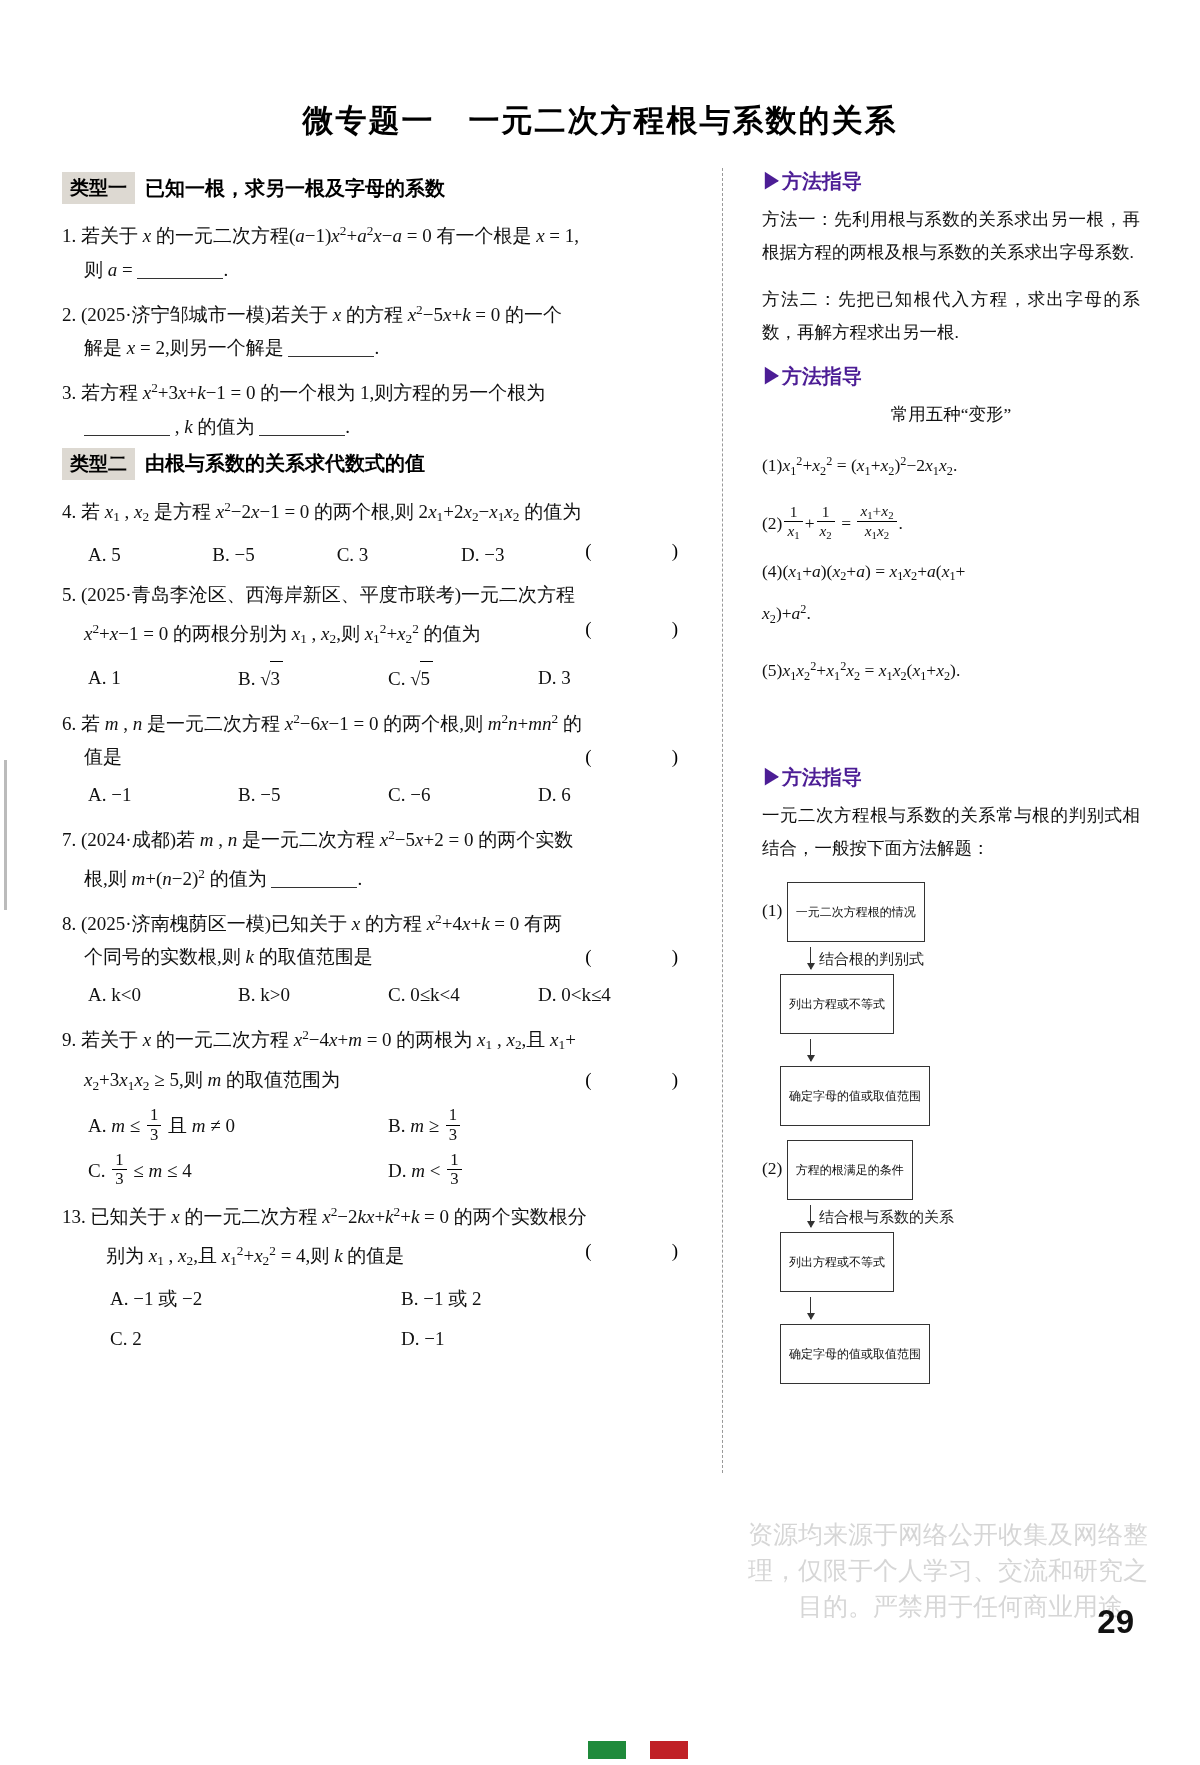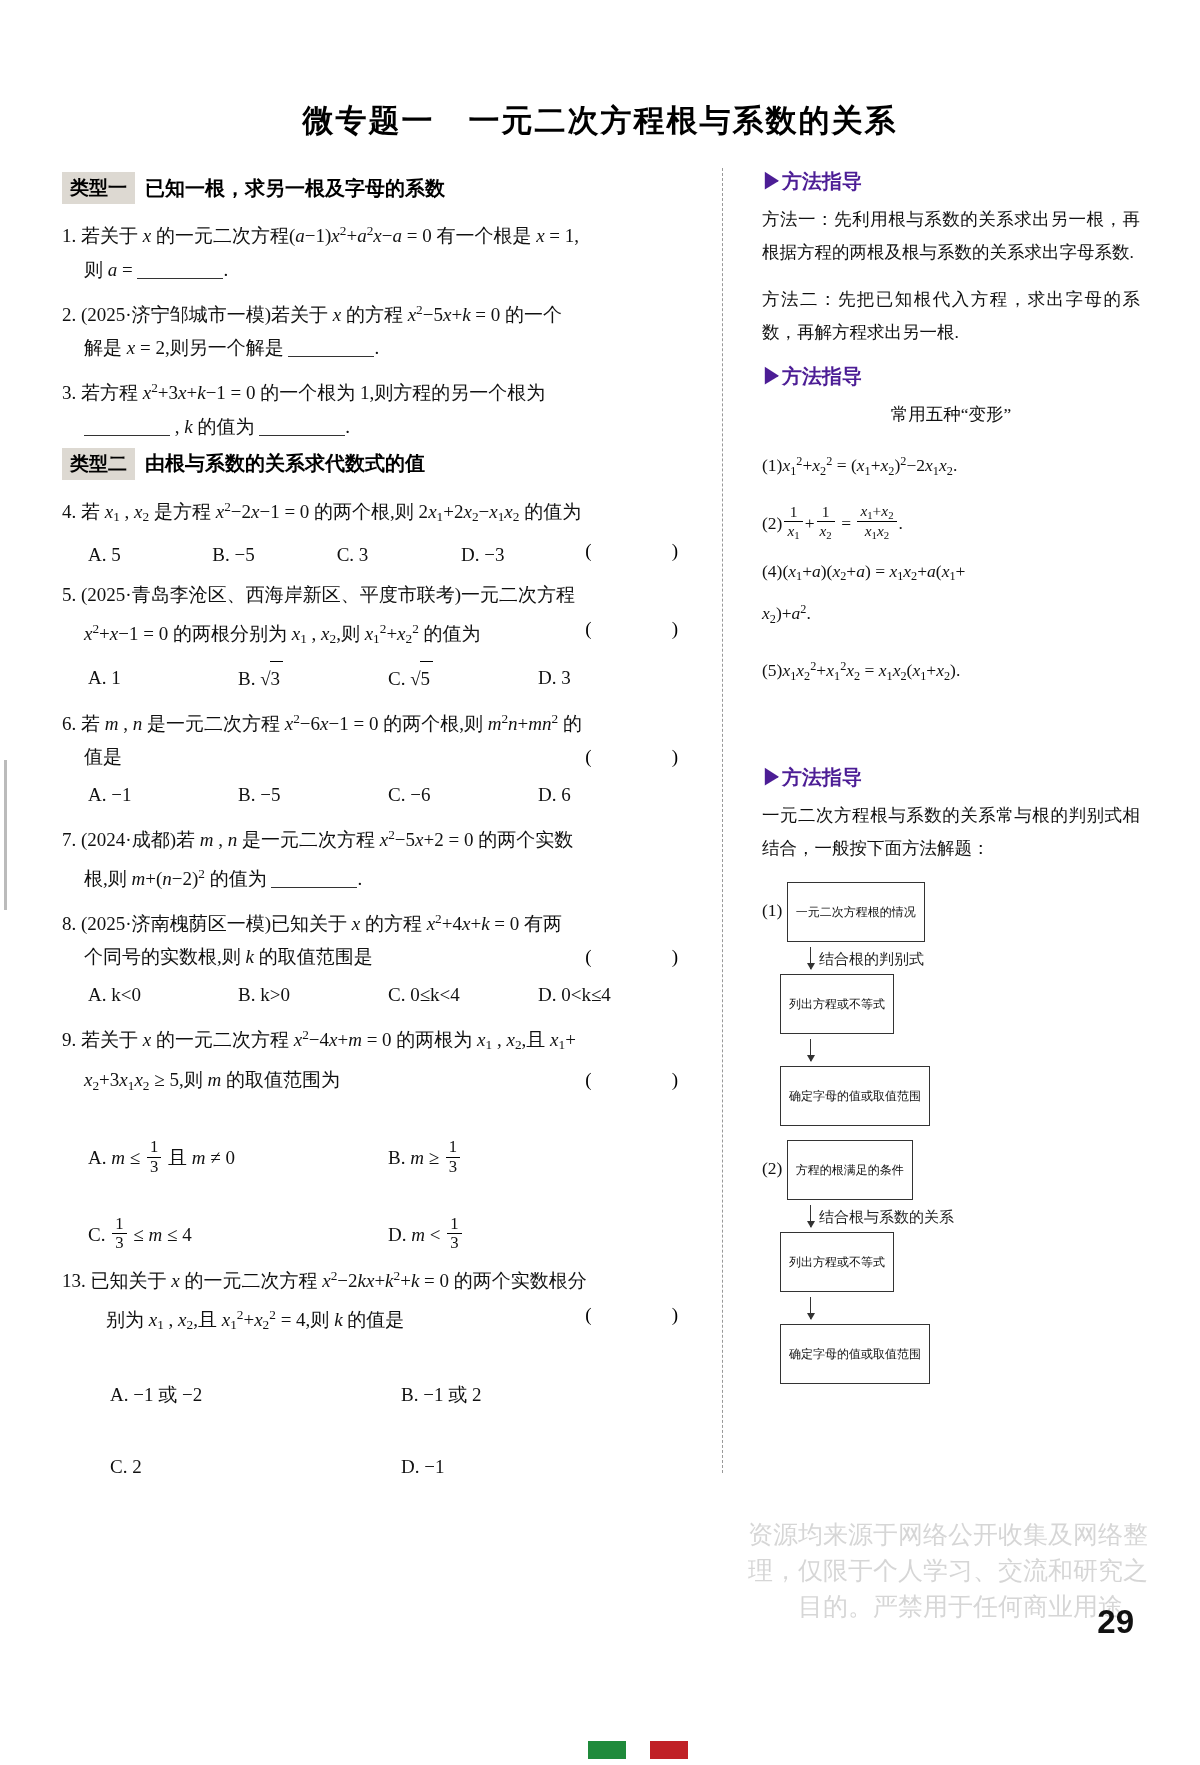--- a/index.html
+++ b/index.html
@@ -107,21 +107,21 @@
     color: #000;
   }
   .opts {
     display: flex;
     font-size: 19px;
     line-height: 34px;
     margin: 2px 0 6px 0;
     padding-left: 26px;
   }
   .opts > div { width: 150px; }
-  .opts.two > div { width: 300px; margin-top: 32px; }
+  .opts.two > div { width: 300px; }
   .opts.tight > div { width: 150px; }
 
   i.v { font-family: "Liberation Serif", serif; font-style: italic; }
   .sub { font-size: 0.7em; vertical-align: -0.28em; }
   .sup { font-size: 0.7em; vertical-align: 0.5em; }
 
   .frac {
     display: inline-block;
     vertical-align: -0.45em;
     text-align: center;

